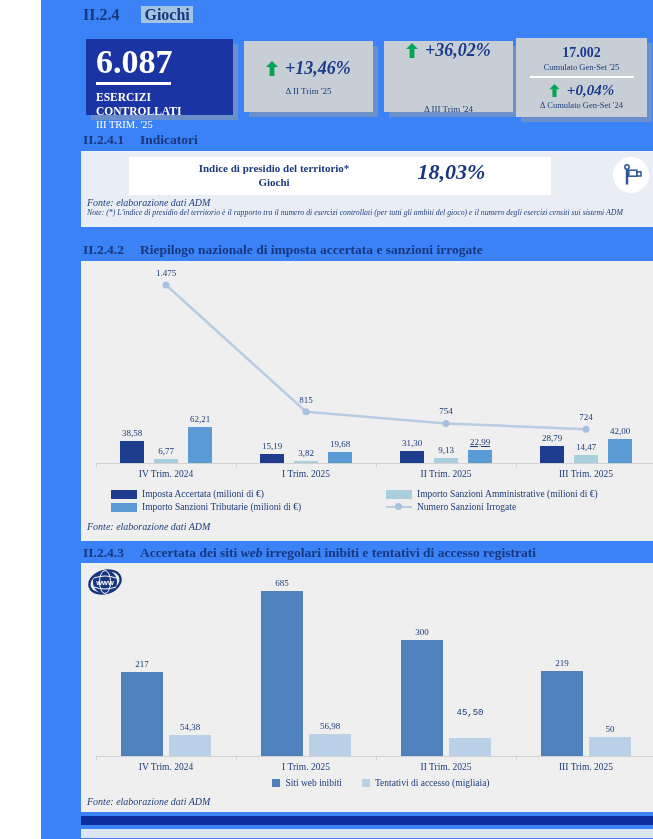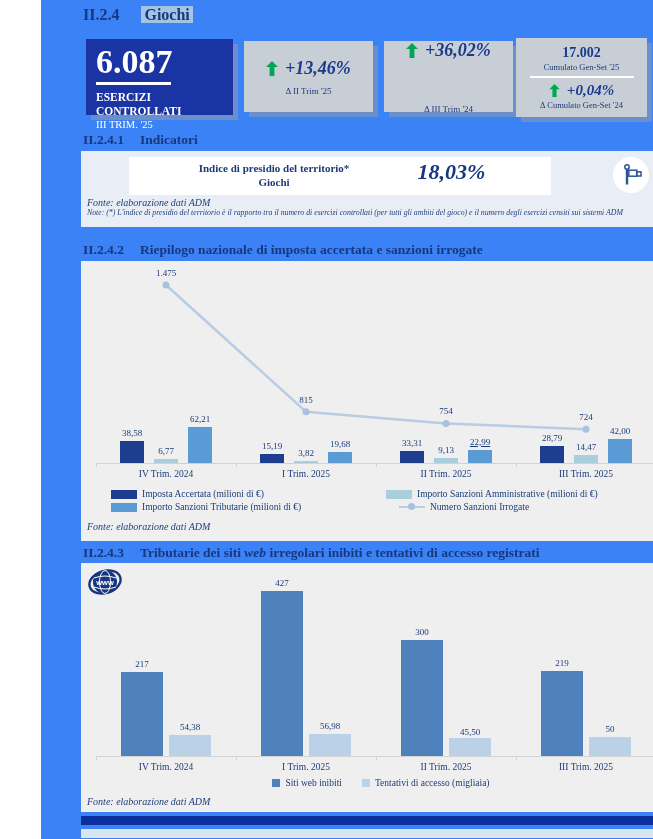--- a/index.html
+++ b/index.html
@@ -160,21 +160,21 @@
       <div class="tick" style="left: 575px; top: 202px;"></div>
       <div class="cat" style="left: 15px; top: 208px;">IV Trim. 2024</div>
       <div class="cat" style="left: 155px; top: 208px;">I Trim. 2025</div>
       <div class="cat" style="left: 295px; top: 208px;">II Trim. 2025</div>
       <div class="cat" style="left: 435px; top: 208px;">III Trim. 2025</div>
       <div class="bar" style="left: 39px; top: 179.674px; width: 24px; height: 22.3257px; background: rgb(30, 61, 143);"></div>
       <div class="blabel" style="left: 27px; top: 166.674px;">38,58</div>
       <div class="bar" style="left: 179px; top: 193.21px; width: 24px; height: 8.79023px; background: rgb(30, 61, 143);"></div>
       <div class="blabel" style="left: 167px; top: 180.21px;">15,19</div>
       <div class="bar" style="left: 319px; top: 190.455px; width: 24px; height: 11.5448px; background: rgb(30, 61, 143);"></div>
-      <div class="blabel" style="left: 307px; top: 177.455px;">33,31</div>
+      <div class="blabel" style="left: 307px; top: 177.455px;">31,30</div>
       <div class="bar" style="left: 459px; top: 185.34px; width: 24px; height: 16.6603px; background: rgb(30, 61, 143);"></div>
       <div class="blabel" style="left: 447px; top: 172.34px;">28,79</div>
       <div class="bar" style="left: 73px; top: 198.082px; width: 24px; height: 3.9177px; background: rgb(169, 207, 220);"></div>
       <div class="blabel" style="left: 61px; top: 185.082px;">6,77</div>
       <div class="bar" style="left: 213px; top: 199.789px; width: 24px; height: 2.21058px; background: rgb(169, 207, 220);"></div>
       <div class="blabel" style="left: 201px; top: 186.789px;">3,82</div>
       <div class="bar" style="left: 353px; top: 196.717px; width: 24px; height: 5.28339px; background: rgb(169, 207, 220);"></div>
       <div class="blabel" style="left: 341px; top: 183.717px;">9,13</div>
       <div class="bar" style="left: 493px; top: 193.626px; width: 24px; height: 8.37357px; background: rgb(169, 207, 220);"></div>
       <div class="blabel" style="left: 481px; top: 180.626px;">14,47</div>
@@ -202,32 +202,32 @@
         <span>Imposta Accertata (milioni di €)</span>
       </div>
       <div class="legend-item" style="left: 305px; top: 228px;">
         <span class="sw" style="width: 26px; height: 9px; background: rgb(169, 207, 220);"></span>
         <span>Importo Sanzioni Amministrative (milioni di €)</span>
       </div>
       <div class="legend-item" style="left: 30px; top: 241px;">
         <span class="sw" style="width: 26px; height: 9px; background: rgb(91, 155, 213);"></span>
         <span>Importo Sanzioni Tributarie (milioni di €)</span>
       </div>
-      <div class="legend-item" style="left: 318px; top: 241px;">
+      <div class="legend-item" style="left: 305px; top: 241px;">
         <span style="position: relative; width: 26px; height: 9px; display: inline-block;">
           <span style="position: absolute; left: 0px; top: 3px; width: 26px; height: 2.5px; background: rgb(184, 204, 228);"></span>
           <span style="position: absolute; left: 9px; top: 0.5px; width: 7px; height: 7px; border-radius: 50%; background: rgb(168, 193, 224);"></span>
         </span>
         <span>Numero Sanzioni Irrogate</span>
       </div>
       <div class="fonte chart-fonte" style="left: 6px; top: 260px;">Fonte: elaborazione dati ADM</div>
     </div>
 
   <div class="heading sub" id="h-web">
-    <span class="hnum">II.2.4.3</span><span>Tributarie dei siti </span><span class="it">web</span><span> irregolari inibiti e tentativi di accesso registrati</span>
+    <span class="hnum">II.2.4.3</span><span>Accertata dei siti </span><span class="it">web</span><span> irregolari inibiti e tentativi di accesso registrati</span>
   </div>
 
   <div class="chart-panel" id="chart2">
     <span id="globe">
       <svg width="36" height="36" viewBox="0 0 36 36">
         <ellipse cx="18" cy="17" rx="16" ry="11" fill="none" stroke="#16357f" stroke-width="2.4" transform="rotate(-18 18 17)"></ellipse>
         <circle cx="18" cy="17" r="12" fill="#16357f"></circle>
         <path d="M7 13 Q18 9 29 13" stroke="#ffffff" stroke-width="1" fill="none"></path>
         <path d="M7 22 Q18 26 29 22" stroke="#ffffff" stroke-width="1" fill="none"></path>
         <ellipse cx="18" cy="17" rx="5.5" ry="11.5" fill="none" stroke="#ffffff" stroke-width="1"></ellipse>
@@ -240,31 +240,31 @@
       <div class="tick" style="left: 295px; top: 193px;"></div>
       <div class="tick" style="left: 435px; top: 193px;"></div>
       <div class="tick" style="left: 575px; top: 193px;"></div>
       <div class="cat" style="left: 15px; top: 199px;">IV Trim. 2024</div>
       <div class="cat" style="left: 155px; top: 199px;">I Trim. 2025</div>
       <div class="cat" style="left: 295px; top: 199px;">II Trim. 2025</div>
       <div class="cat" style="left: 435px; top: 199px;">III Trim. 2025</div>
       <div class="bar" style="left: 40px; top: 109.148px; width: 42px; height: 83.8525px; background: rgb(79, 129, 189);"></div>
       <div class="blabel" style="left: 37px; top: 96.1475px; text-align: center;">217</div>
       <div class="bar" style="left: 180px; top: 28px; width: 42px; height: 165px; background: rgb(79, 129, 189);"></div>
-      <div class="blabel" style="left: 177px; top: 15px;">427</div>
+      <div class="blabel" style="left: 177px; top: 15px;">685</div>
       <div class="bar" style="left: 320px; top: 77.0749px; width: 42px; height: 115.925px; background: rgb(79, 129, 189);"></div>
       <div class="blabel" style="left: 317px; top: 64.0749px;">300</div>
       <div class="bar" style="left: 460px; top: 108.375px; width: 42px; height: 84.6253px; background: rgb(79, 129, 189);"></div>
       <div class="blabel" style="left: 457px; top: 95.3747px;">219</div>
       <div class="bar" style="left: 88px; top: 171.987px; width: 42px; height: 21.0133px; background: rgb(186, 209, 232);"></div>
       <div class="blabel" style="left: 85px; top: 158.987px;">54,38</div>
       <div class="bar" style="left: 228px; top: 170.982px; width: 42px; height: 22.018px; background: rgb(186, 209, 232);"></div>
       <div class="blabel" style="left: 225px; top: 157.982px;">56,98</div>
       <div class="bar" style="left: 368px; top: 175.418px; width: 42px; height: 17.582px; background: rgb(186, 209, 232);"></div>
-      <div class="blabel" style="left: 365px; top: 164px;">45,50</div>
+      <div class="blabel" style="left: 365px; top: 145px; font-family: Liberation Mono, monospace;">45,50</div>
       <div class="bar" style="left: 508px; top: 173.679px; width: 42px; height: 19.3208px; background: rgb(186, 209, 232);"></div>
       <div class="blabel" style="left: 505px; top: 160.679px;">50</div>
       <div class="legend-flex" style="top: 215px;">
         <span class="item">
           <span class="sw" style="width: 8px; height: 8px; background: rgb(79, 129, 189);"></span>
           <span>Siti web inibiti</span>
         </span>
         <span class="item">
           <span class="sw" style="width: 8px; height: 8px; background: rgb(186, 209, 232);"></span>
           <span>Tentativi di accesso (migliaia)</span>

